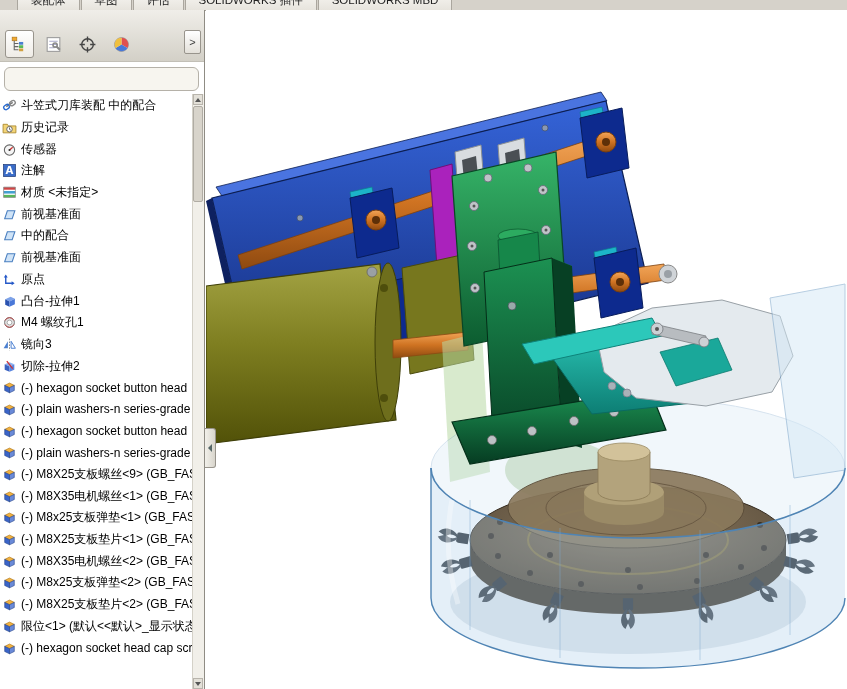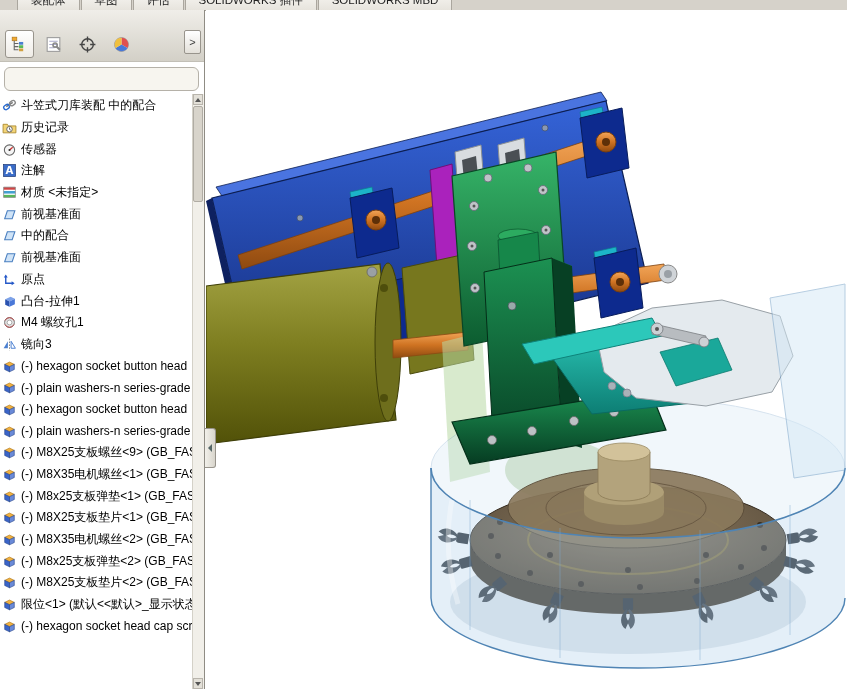--- a/index.html
+++ b/index.html
@@ -212,20 +212,31 @@
           </div>
           <div class="trow">
             <span class="ticon">
               <svg viewBox="0 0 14 14">
                 <path d="M7 1.5 v11" stroke="#888" stroke-dasharray="1.5 1.2" stroke-width="0.9"></path>
                 <polygon points="1.5,10.5 5.5,4 5.5,10.5" fill="#4a7fd0"></polygon>
                 <polygon points="12.5,10.5 8.5,4 8.5,10.5" fill="none" stroke="#4a7fd0" stroke-width="0.9"></polygon>
               </svg>
             </span>
             <span class="tlabel">镜向3</span>
+          </div>
+          <div class="trow">
+            <span class="ticon">
+              <svg viewBox="0 0 14 14">
+                <polygon points="2.5,5 7,3 11.5,5 7,7" fill="#8ab0f0"></polygon>
+                <polygon points="2.5,5 7,7 7,12 2.5,10" fill="#3a62c0"></polygon>
+                <polygon points="7,7 11.5,5 11.5,10 7,12" fill="#5a86e0"></polygon>
+                <path d="M4.5 2 L10 9" stroke="#d03030" stroke-width="1.2"></path>
+              </svg>
+            </span>
+            <span class="tlabel">切除-拉伸2</span>
           </div>
           <div class="trow">
             <span class="ticon">
               <svg viewBox="0 0 14 14">
                 <polygon points="2.5,5 7,2.8 11.5,5 7,7.2" fill="#f0b040" stroke="#a06a10" stroke-width="0.5"></polygon>
                 <polygon points="2.5,5 7,7.2 7,12 2.5,9.8" fill="#3a64c8" stroke="#1a3a80" stroke-width="0.5"></polygon>
                 <polygon points="7,7.2 11.5,5 11.5,9.8 7,12" fill="#6a8ad8" stroke="#1a3a80" stroke-width="0.5"></polygon>
               </svg>
             </span>
             <span class="tlabel">(-) hexagon socket button head</span>

